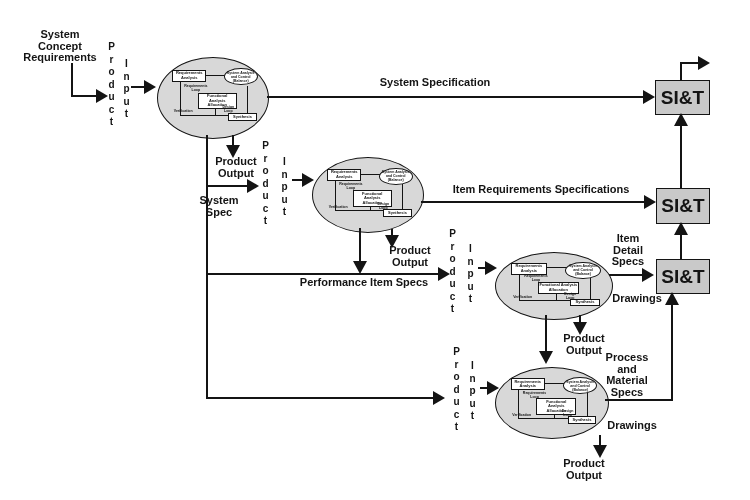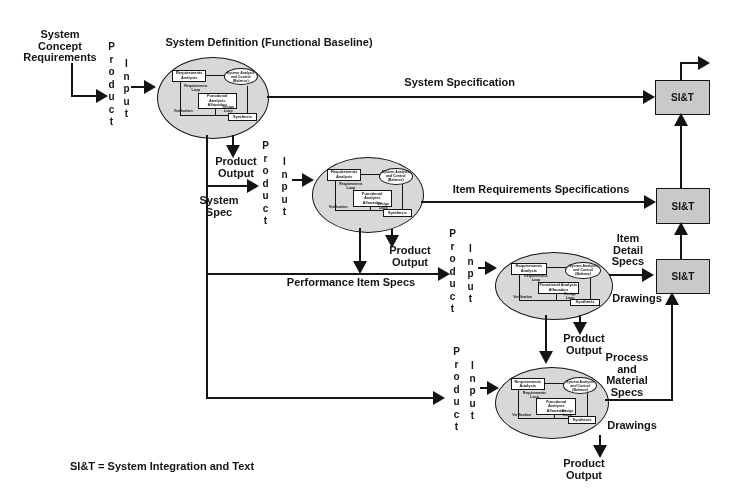--- a/index.html
+++ b/index.html
@@ -21,21 +21,21 @@
   .ah-u{position:absolute;width:0;height:0;
         border-left:7px solid transparent;border-right:7px solid transparent;
         border-bottom:13px solid var(--ink,#141414);}
   .ah-d{position:absolute;width:0;height:0;
         border-left:7px solid transparent;border-right:7px solid transparent;
         border-top:13px solid var(--ink,#141414);}
   .ellipse{position:absolute;border:1.5px solid var(--ink,#141414);
            border-radius:50%;background:var(--ellipse-fill,#d8d8d8);}
   .sit{position:absolute;border:1.6px solid var(--ink,#141414);
        background:var(--sit-fill,#c9c9c9);display:flex;align-items:center;
-       justify-content:center;font-weight:bold;font-size:10px;}
+       justify-content:center;font-weight:bold;font-size:19px;}
   
   .mini{position:absolute;left:9%;top:13%;right:9%;bottom:13%;}
   .m-box{position:absolute;background:#fff;border:1px solid var(--ink,#141414);
          font-weight:bold;font-size:4px;line-height:4.5px;text-align:center;
          white-space:pre-line;padding:0.5px;}
   .m-oval{position:absolute;background:#fff;border:1px solid var(--ink,#141414);
           border-radius:50%;font-weight:bold;font-size:3.5px;line-height:4px;
           text-align:center;white-space:pre-line;padding:1.5px 1px;}
   .m-lab{position:absolute;font-weight:bold;font-size:3.5px;line-height:4px;
          text-align:center;white-space:pre-line;}
@@ -51,21 +51,20 @@
 Concept
 Requirements</div>
   <div class="vline" style="left:71px;top:63px;height:33px;"></div>
   <div class="hline" style="left:71px;top:95px;width:25px;"></div>
   <div class="ah-r" style="left:96px;top:89px;"></div>
   <div class="vtext" style="left:106px;top:41px;">Product</div>
   <div class="vtext" style="left:121px;top:58px;">Input</div>
   <div class="hline" style="left:131px;top:86px;width:13px;"></div>
   <div class="ah-r" style="left:144px;top:80px;"></div>
 
-  <div class="lbl" style="left:163px;top:37px;width:212px;">System Definition (Functional Baseline)</div>
   <div class="ellipse" style="left:157px;top:57px;width:110px;height:80px;">
   <div class="mini">
     <div class="m-v" style="left:13%;top:20%;height:58%;"></div>
     <div class="m-h" style="left:13%;top:78%;width:58%;"></div>
     <div class="m-h" style="left:40%;top:12%;width:24%;"></div>
     <div class="m-v" style="left:88%;top:30%;height:48%;"></div>
     <div class="m-v" style="left:52%;top:58%;height:20%;"></div>
     <div class="m-box" style="left:5%;top:2%;width:34%;">Requirements
 Analysis</div>
     <div class="m-oval" style="left:62%;top:0%;width:33%;">System Analysis
@@ -77,21 +76,21 @@
 Allocation</div>
     <div class="m-lab" style="left:56%;top:62%;width:22%;">Design
 Loop</div>
     <div class="m-lab" style="left:4%;top:69%;width:26%;">Verification</div>
     <div class="m-box" style="left:67%;top:76%;width:28%;">Synthesis</div>
   </div>
 </div>
 
   <div class="hline" style="left:267px;top:96px;width:376px;"></div>
   <div class="ah-r" style="left:643px;top:90px;"></div>
-  <div class="lbl" style="left:355px;top:77px;width:160px;text-align:right;">System Specification</div>
+  <div class="lbl" style="left:355px;top:77px;width:160px;">System Specification</div>
 
   <div class="sit" style="left:655px;top:80px;width:53px;height:33px;">SI&amp;T</div>
   <div class="sit" style="left:656px;top:188px;width:52px;height:34px;">SI&amp;T</div>
   <div class="sit" style="left:656px;top:259px;width:52px;height:33px;">SI&amp;T</div>
   <div class="vline" style="left:680px;top:62px;height:18px;"></div>
   <div class="hline" style="left:680px;top:62px;width:18px;"></div>
   <div class="ah-r" style="left:698px;top:56px;"></div>
   <div class="vline" style="left:680px;top:126px;height:62px;"></div>
   <div class="ah-u" style="left:674px;top:113px;"></div>
   <div class="vline" style="left:680px;top:235px;height:24px;"></div>
@@ -139,21 +138,21 @@
   <div class="lbl" style="left:446px;top:184px;width:190px;">Item Requirements Specifications</div>
 
   <div class="vline" style="left:359px;top:228px;height:34px;"></div>
   <div class="ah-d" style="left:353px;top:261px;"></div>
   <div class="vline" style="left:391px;top:229px;height:7px;"></div>
   <div class="ah-d" style="left:385px;top:235px;"></div>
   <div class="lbl" style="left:380px;top:245px;width:60px;">Product
 Output</div>
   <div class="hline" style="left:206px;top:273px;width:232px;"></div>
   <div class="ah-r" style="left:438px;top:267px;"></div>
-  <div class="lbl" style="left:276px;top:277px;width:150px;">Performance Item Specs</div>
+  <div class="lbl" style="left:289px;top:277px;width:150px;">Performance Item Specs</div>
 
   <div class="vtext" style="left:447px;top:228px;">Product</div>
   <div class="vtext" style="left:465px;top:243px;">Input</div>
   <div class="hline" style="left:478px;top:267px;width:8px;"></div>
   <div class="ah-r" style="left:485px;top:261px;"></div>
 
   <div class="ellipse" style="left:495px;top:252px;width:116px;height:66px;">
   <div class="mini">
     <div class="m-v" style="left:13%;top:20%;height:58%;"></div>
     <div class="m-h" style="left:13%;top:78%;width:58%;"></div>
@@ -224,15 +223,14 @@
   <div class="lbl" style="left:597px;top:352px;width:60px;">Process
 and
 Material
 Specs</div>
   <div class="lbl" style="left:602px;top:420px;width:60px;">Drawings</div>
   <div class="vline" style="left:599px;top:435px;height:10px;"></div>
   <div class="ah-d" style="left:593px;top:445px;"></div>
   <div class="lbl" style="left:553px;top:458px;width:62px;">Product
 Output</div>
 
-  <div class="lbl" style="left:70px;top:461px;width:230px;text-align:left;">SI&amp;T = System Integration and Text</div>
 
 </div>
 
 </body></html>

